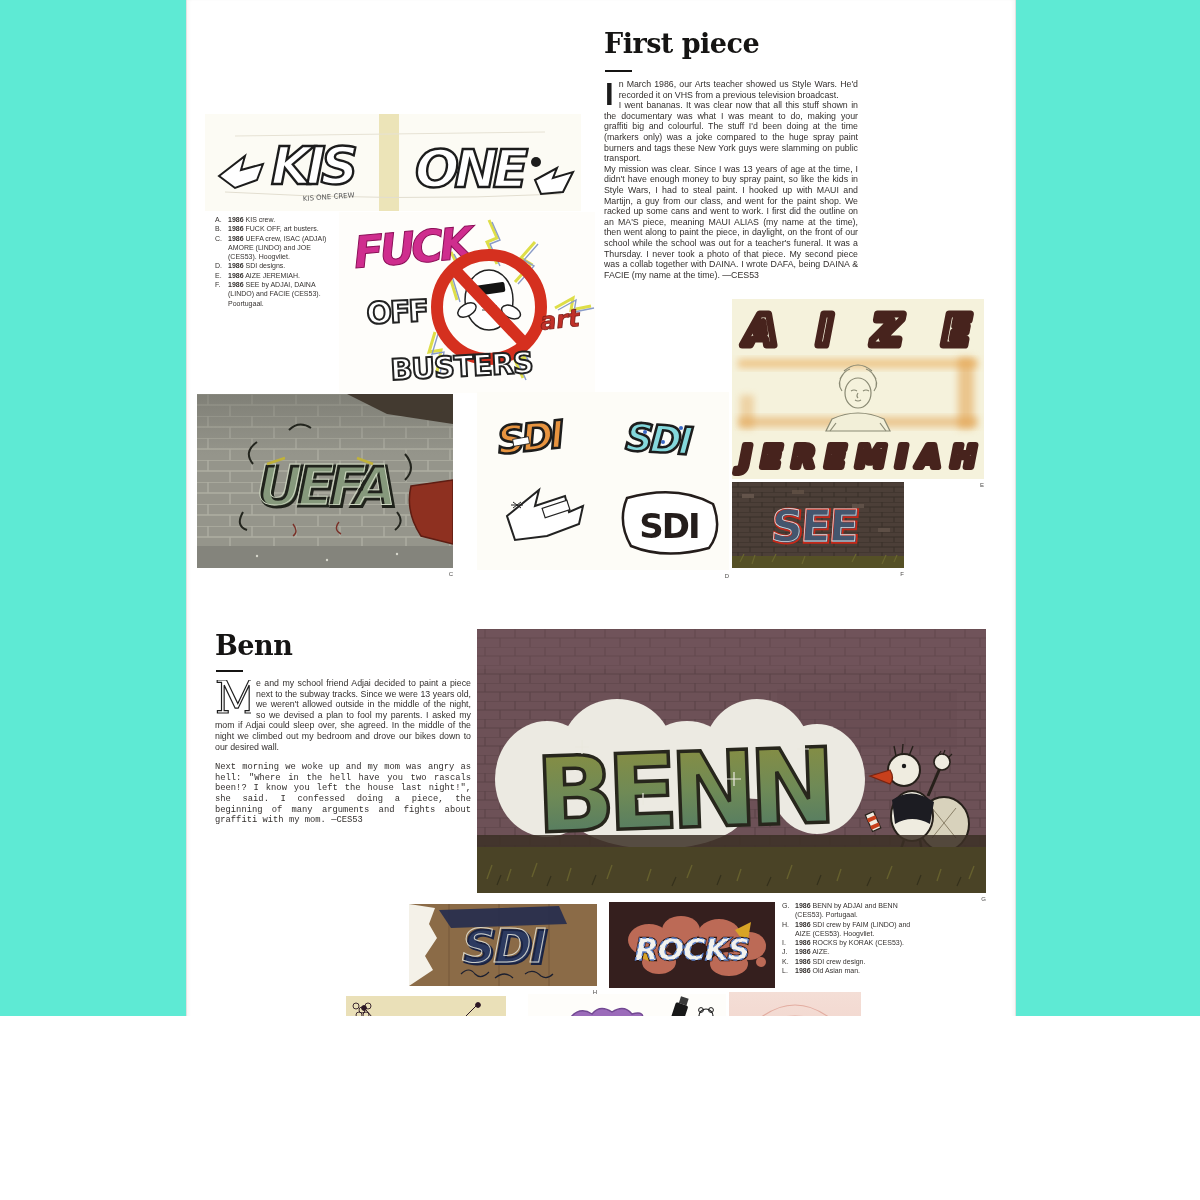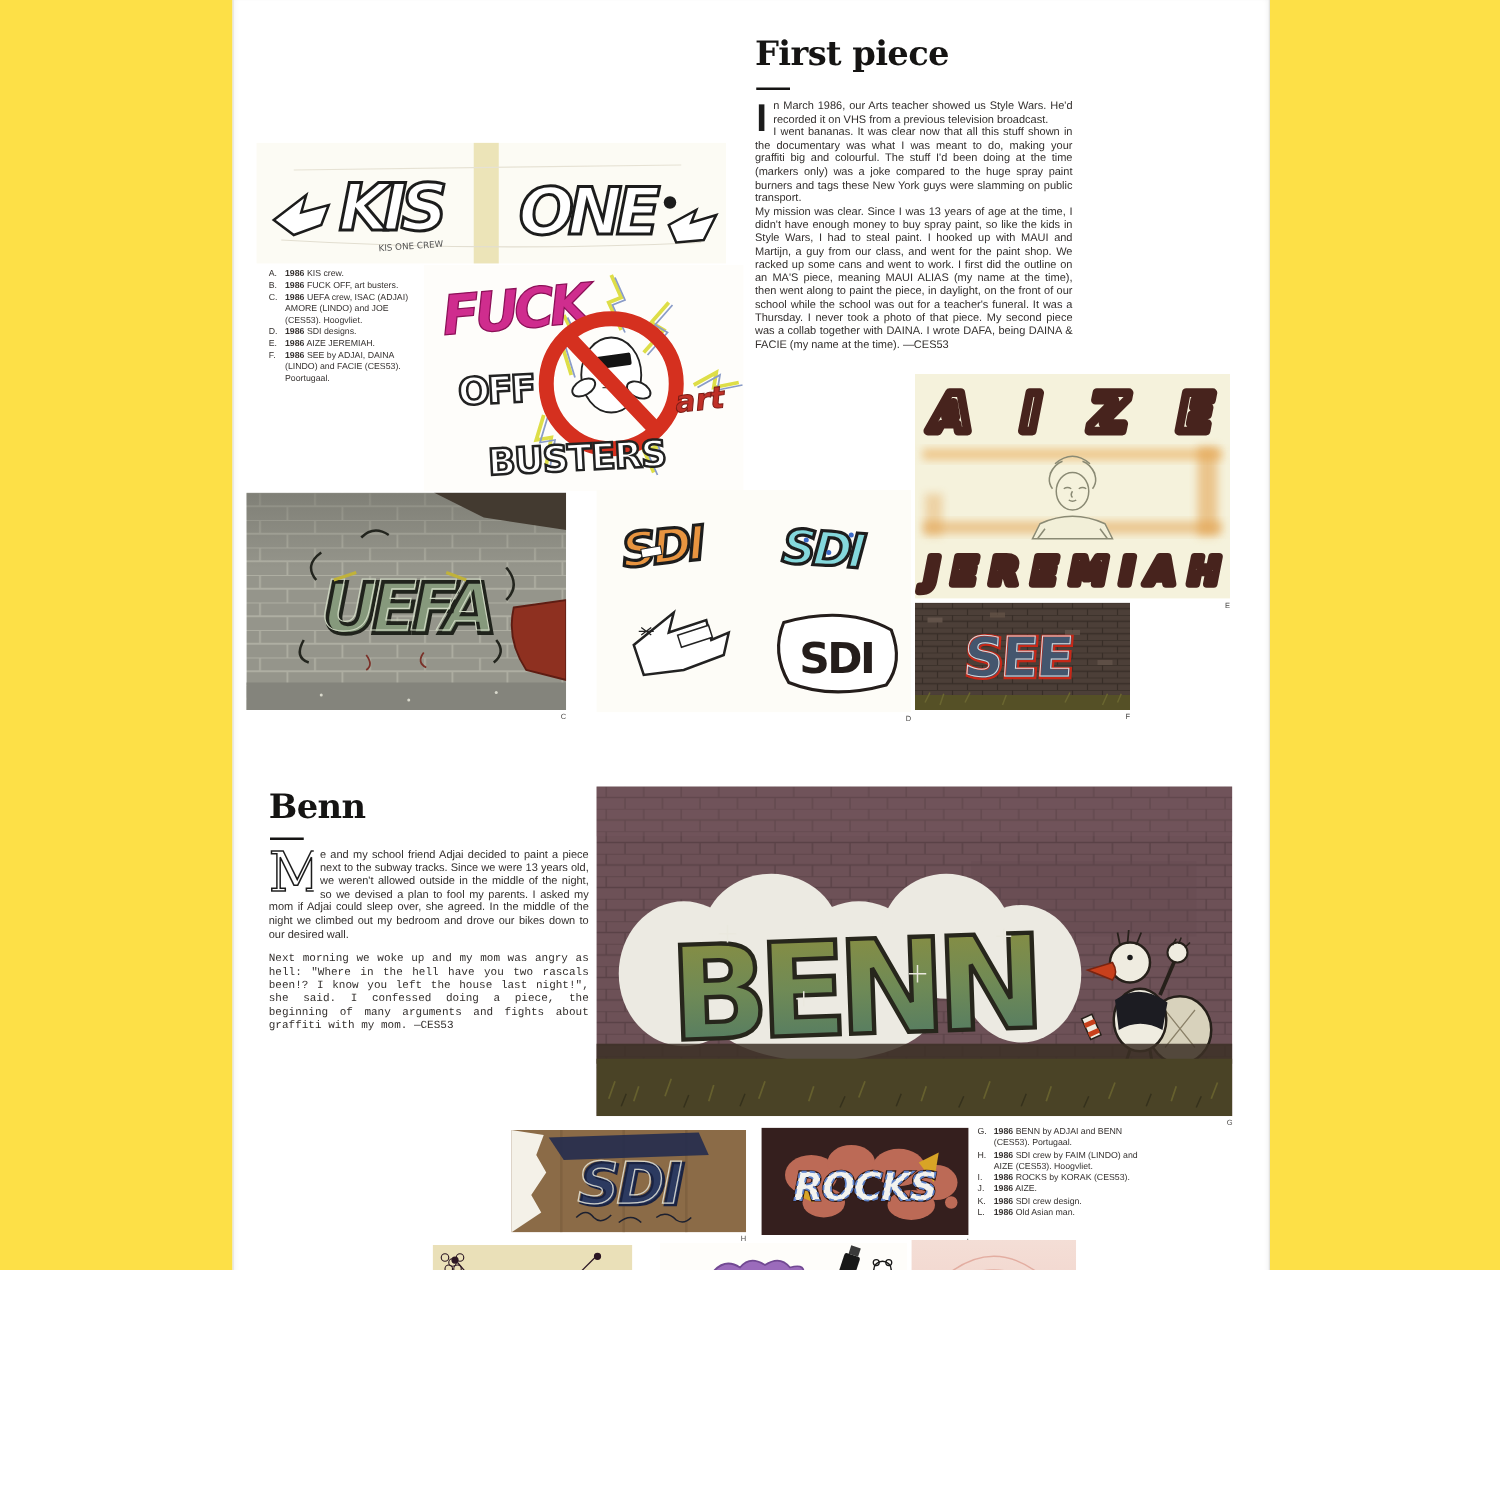--- a/index.html
+++ b/index.html
@@ -1,16 +1,16 @@
 <!DOCTYPE html>
 <html><head>
 <meta charset="utf-8">
 <style>
   html,body{margin:0;padding:0;background:#ffffff;}
-  #canvas{position:relative;width:1200px;height:1016px;background:#fde047;overflow:hidden;
+  #canvas{position:relative;width:1200px;height:1016px;background:#5eead4;overflow:hidden;
           font-family:"Liberation Sans",sans-serif;color:#2e2a28;}
   .sheet{position:absolute;left:186px;top:0;width:828px;height:1200px;background:#fff;
          border-left:1px solid #e2e2e0;border-right:1px solid #e2e2e0;
          box-shadow:inset 3px 0 4px -2px rgba(0,0,0,.05), inset -3px 0 4px -2px rgba(0,0,0,.05);}
   .abs{position:absolute;}
   .sec-title{font-family:"DejaVu Serif",serif;font-weight:bold;font-size:27px;letter-spacing:-.5px;color:#151413;line-height:1;}
   .rule{position:absolute;width:27px;height:2px;background:#151413;}
   .body-col{position:absolute;font-size:8.8px;line-height:10.6px;text-align:justify;color:#332f2d;}
   .body-col p{margin:0;}
   .body-col p + p.sp{margin-top:10px;font-family:Liberation Mono, monospace;}

